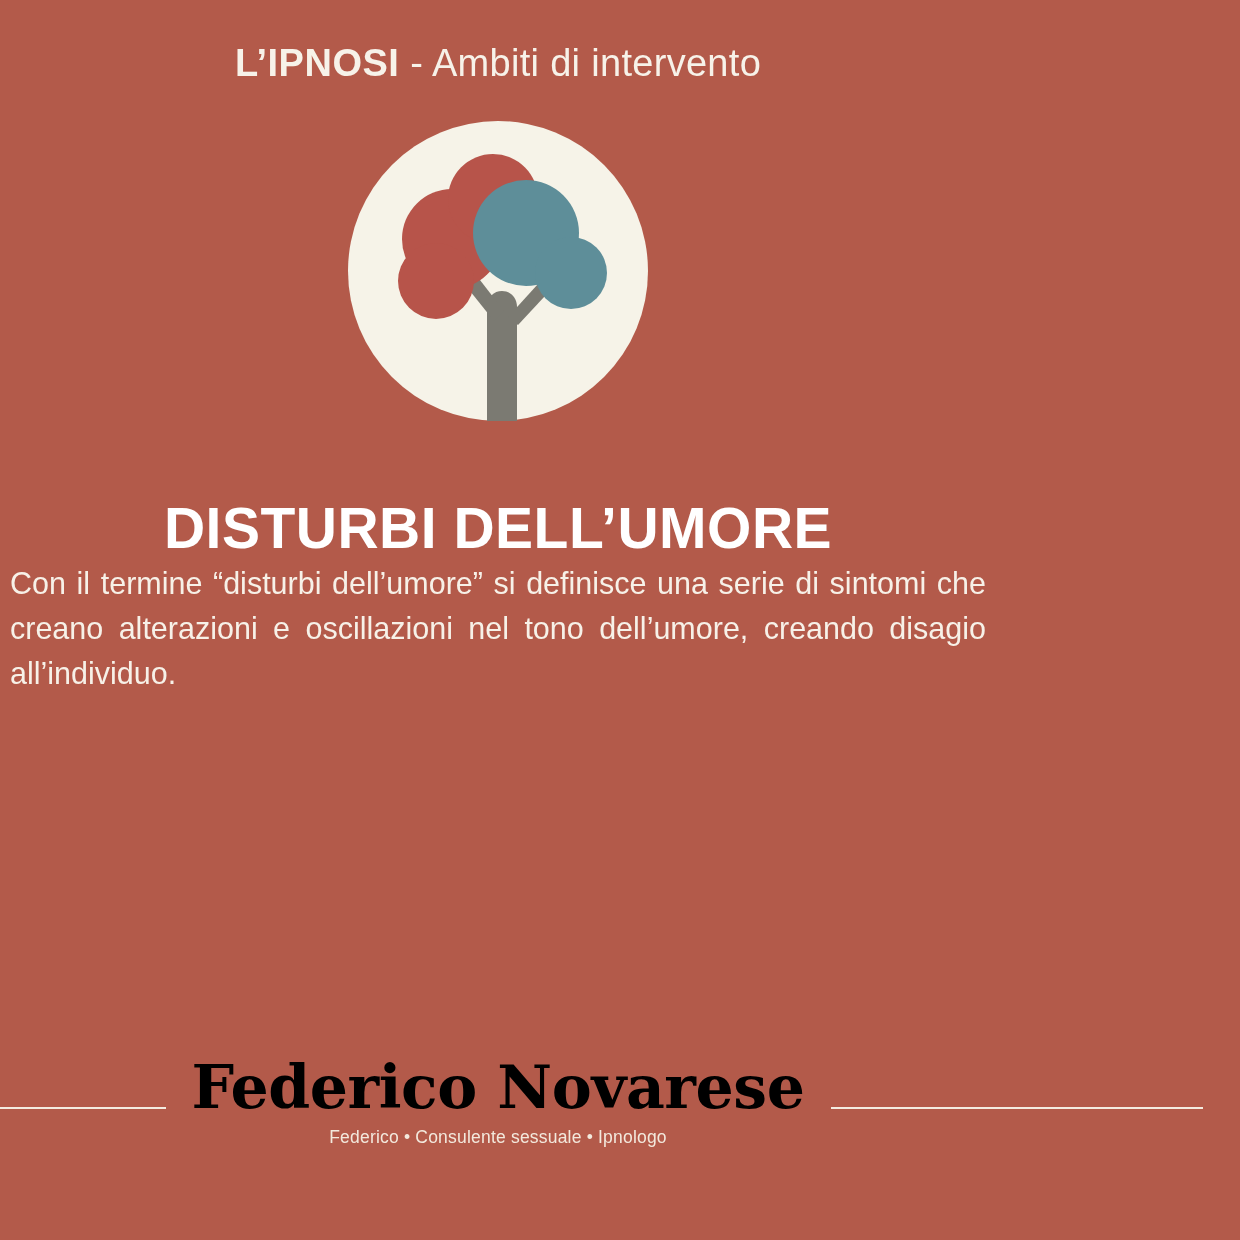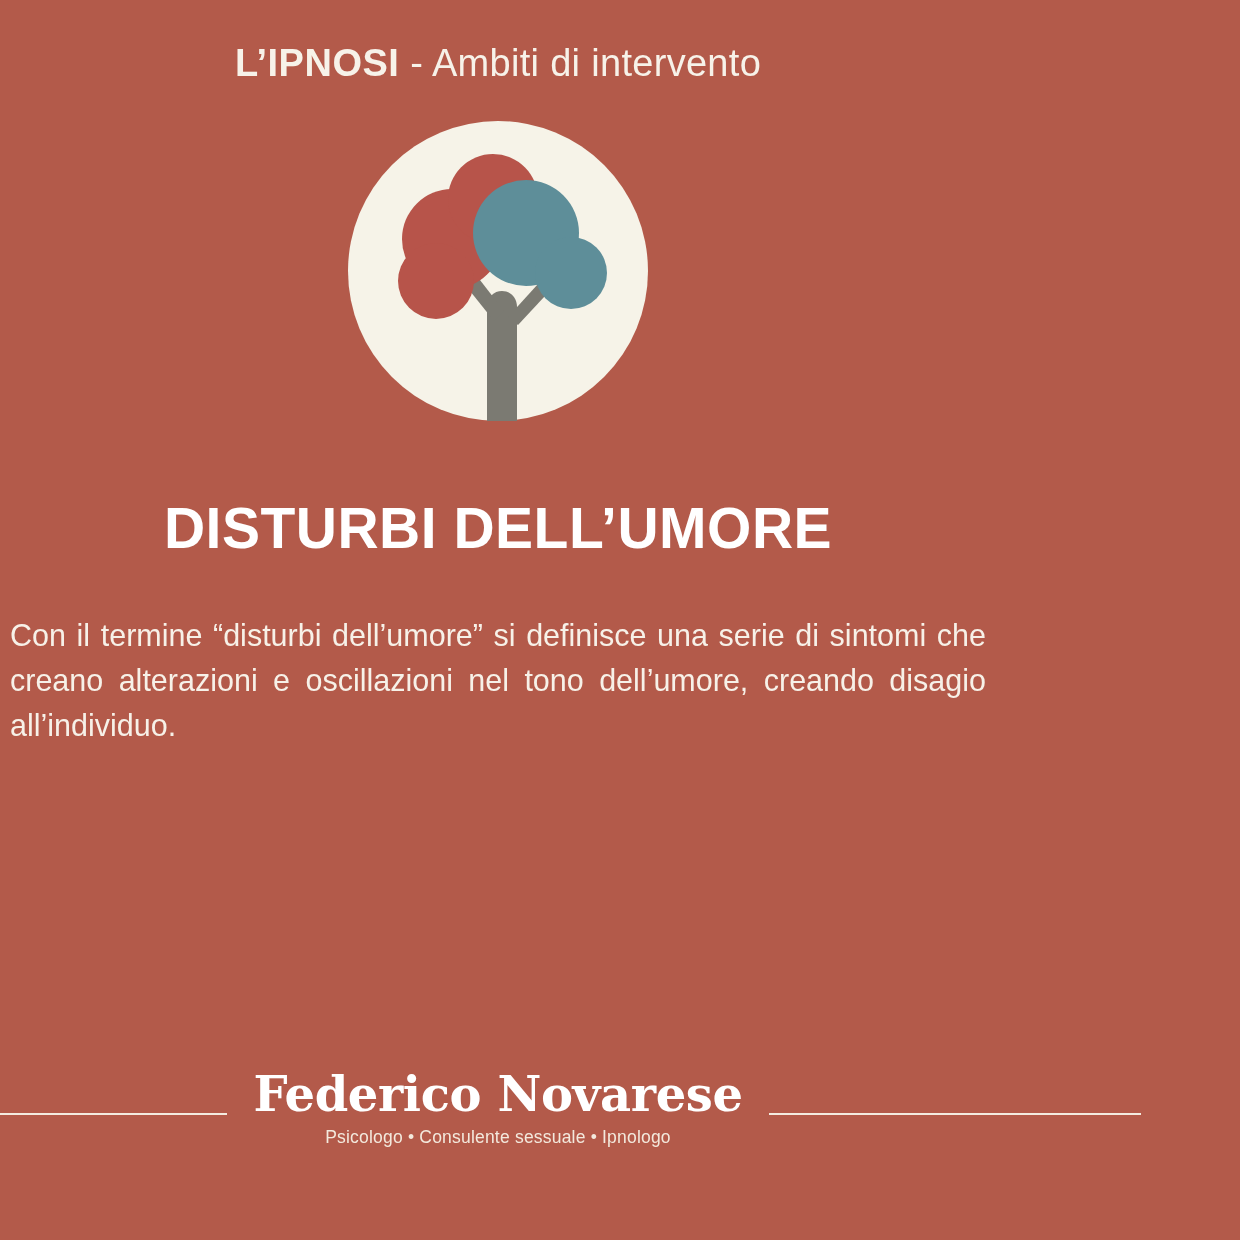--- a/index.html
+++ b/index.html
@@ -60,21 +60,20 @@
     font-weight: 700;
     color: #ffffff;
     letter-spacing: 0.5px;
     text-align: center;
     white-space: nowrap;
   }
 
   
   .body-copy {
     width: 976px;
-    margin-top: 52px;
     color: #f7f1e8;
     font-size: 30.5px;
     line-height: 1.47;
     font-weight: 400;
   }
   .body-copy p { margin: 0; }
   .body-copy p.justified { text-align: justify; }
   .body-copy p + p { margin-top: 34px; }
 
   
@@ -95,23 +94,23 @@
   }
   .rule.left { margin-right: 0; }
   .rule.right { margin-left: 0; }
   .sig {
     padding: 0 26px;
     text-align: center;
     transform: translateY(-6px);
   }
   .sig-name {
     font-family: "DejaVu Serif", serif;
-    font-size: 48px;
+    font-size: 60px;
     font-weight: 700;
-    color: #ffffff;
+    color: #000000;
     letter-spacing: -0.4px;
     white-space: nowrap;
     line-height: 1.05;
   }
   .sig-sub {
     margin-top: 8px;
     font-size: 17.5px;
     color: #f3e9dd;
     letter-spacing: 0.2px;
     white-space: nowrap;
@@ -148,18 +147,18 @@
   <div class="title">DISTURBI DELL’UMORE</div>
 
   <div class="body-copy">
     <p class="justified">Con il termine “disturbi dell’umore” si definisce una serie di sintomi che creano alterazioni e oscillazioni nel tono dell’umore, creando disagio all’individuo.</p>
   </div>
 
   <div class="footer">
     <div class="rule left"></div>
     <div class="sig">
       <div class="sig-name">Federico Novarese</div>
-      <div class="sig-sub">Psicologo • Consulente sessuale • Ipnologo</div>
+      <div class="sig-sub">Federico • Consulente sessuale • Ipnologo</div>
     </div>
     <div class="rule right"></div>
   </div>
 
 </div>
 
 </body></html>

